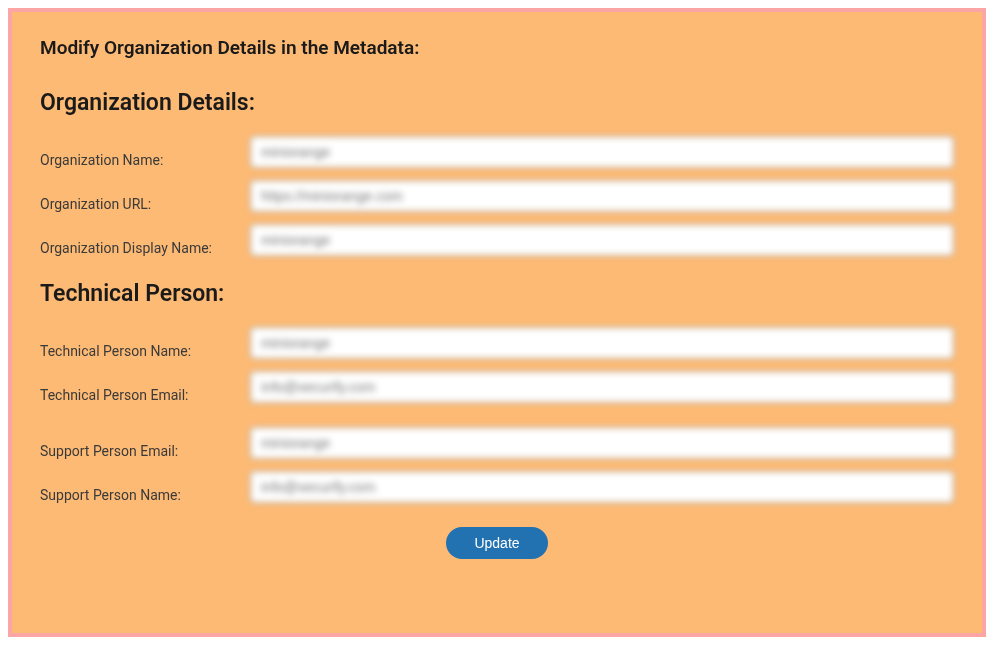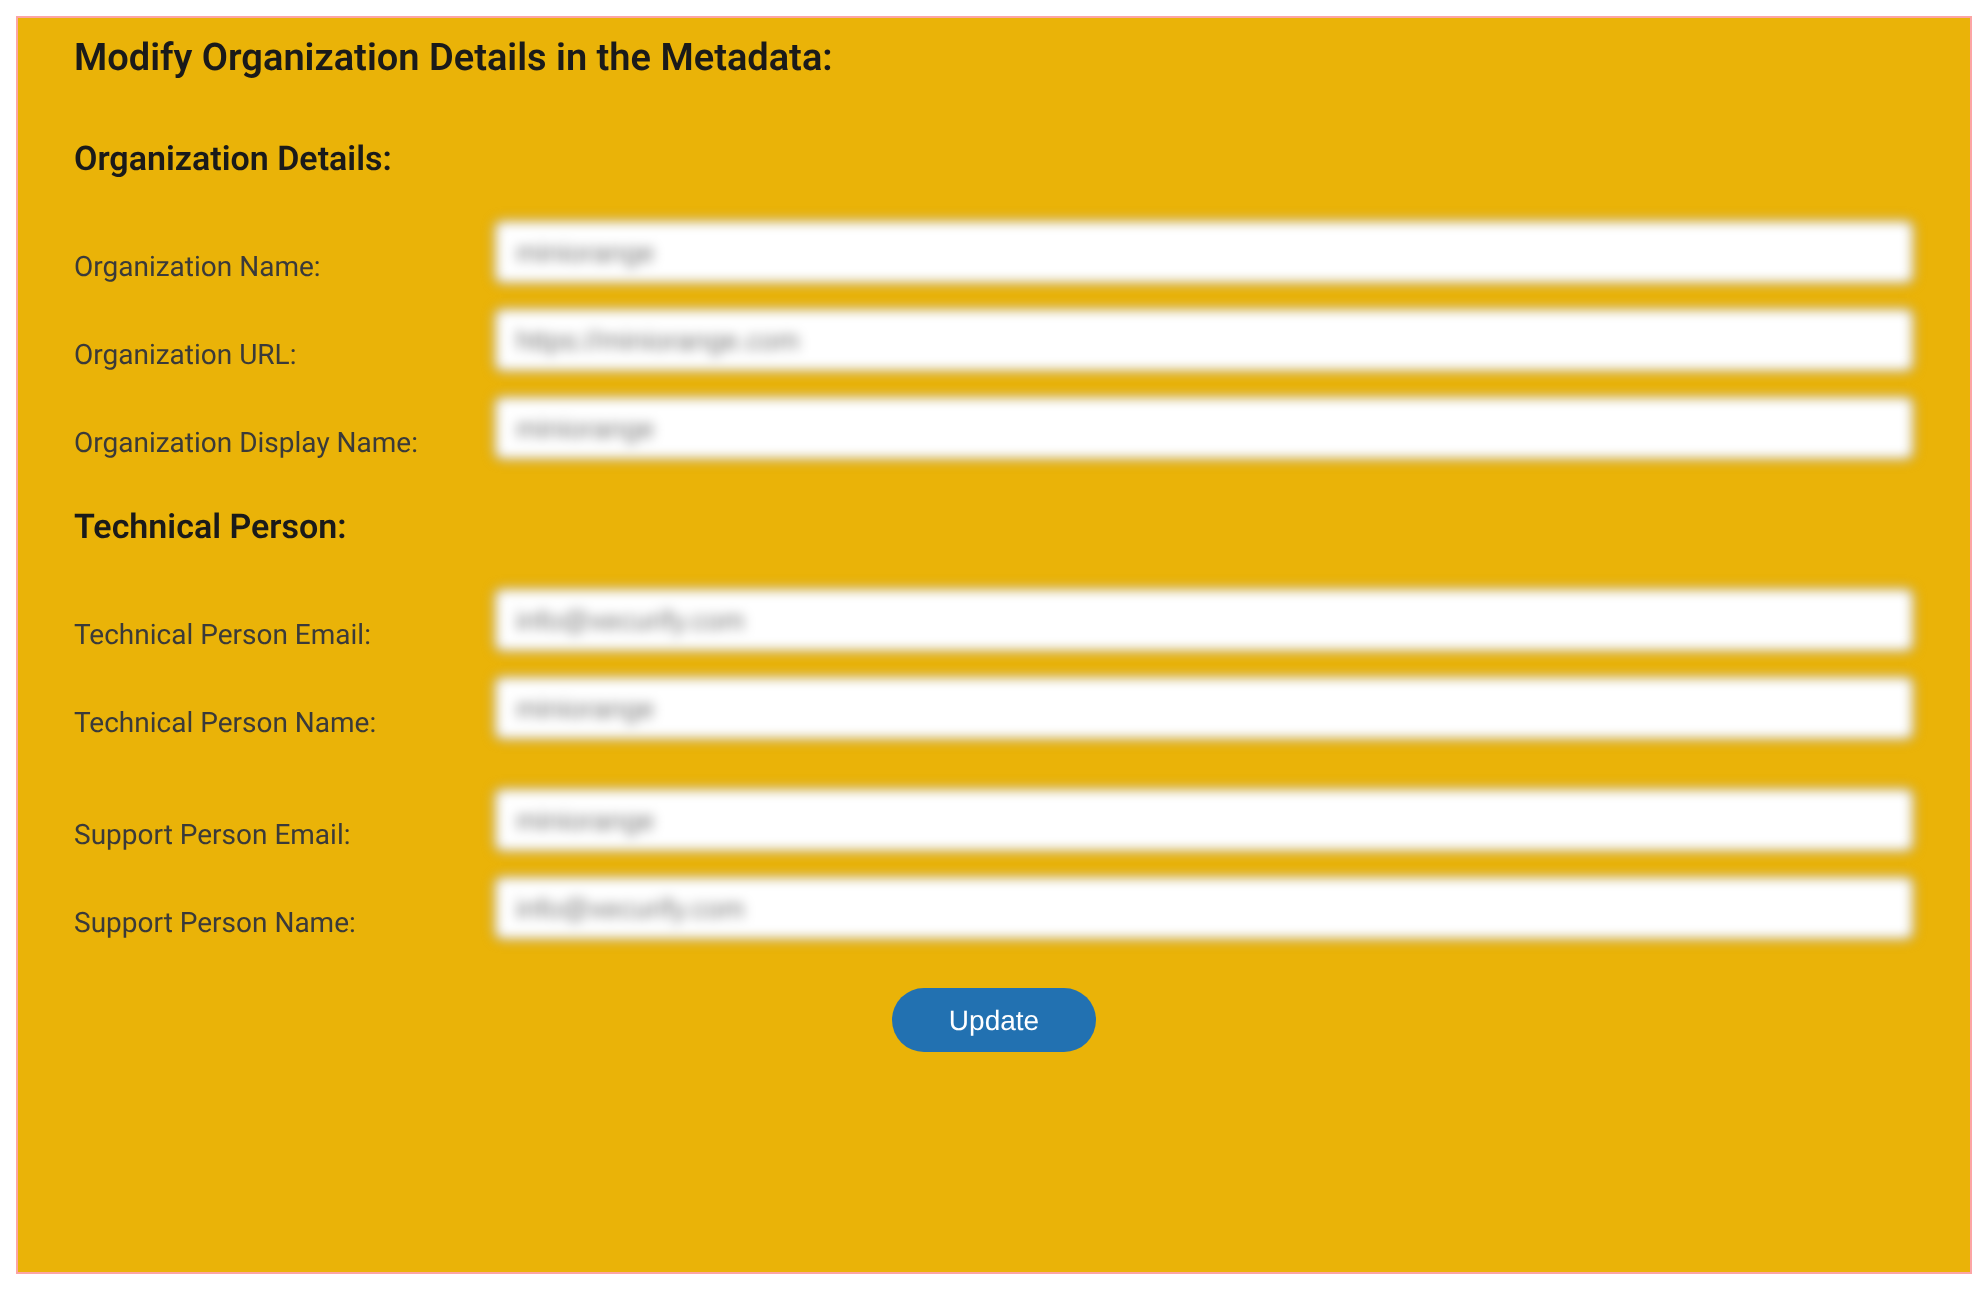--- a/index.html
+++ b/index.html
@@ -8,34 +8,34 @@
       padding: 0;
     }
     body {
       font-family: -apple-system, BlinkMacSystemFont, "Segoe UI", Roboto, Helvetica, Arial, sans-serif;
       background: #ffffff;
       width: 994px;
       height: 645px;
       padding: 8px;
     }
     .panel {
-      border: 1px solid #fca5a5;
-      background: #eab308;
+      border: 4px solid #fca5a5;
+      background: #fdba74;
       height: 100%;
-      padding: 8px 28px 20px 28px;
+      padding: 24px 28px 20px 28px;
       position: relative;
     }
     .page-title {
       font-size: 19px;
       font-weight: 600;
       color: #1a1a1a;
       margin-bottom: 30px;
     }
     .section-title {
-      font-size: 17px;
+      font-size: 23px;
       font-weight: 600;
       color: #1a1a1a;
       margin-bottom: 20px;
       margin-top: 8px;
     }
     .form-section {
       margin-bottom: 24px;
     }
     .form-row {
       display: flex;
@@ -99,27 +99,27 @@
     <div class="form-row">
       <label class="form-label">Organization Display Name:</label>
       <input type="text" class="form-input" value="miniorange" style="">
     </div>
   </div>
 
   <div class="form-section">
     <h3 class="section-title">Technical Person:</h3>
 
     <div class="form-row">
-      <label class="form-label">Technical Person Email:</label>
-      <input type="text" class="form-input" value="info@xecurify.com" style="">
+      <label class="form-label">Technical Person Name:</label>
+      <input type="text" class="form-input" value="miniorange" style="">
     </div>
 
     <div class="form-row">
-      <label class="form-label">Technical Person Name:</label>
-      <input type="text" class="form-input" value="miniorange" style="">
+      <label class="form-label">Technical Person Email:</label>
+      <input type="text" class="form-input" value="info@xecurify.com" style="">
     </div>
   </div>
 
   <div class="form-section">
 
     <div class="form-row">
       <label class="form-label">Support Person Email:</label>
       <input type="text" class="form-input" value="miniorange" style="">
     </div>
 

